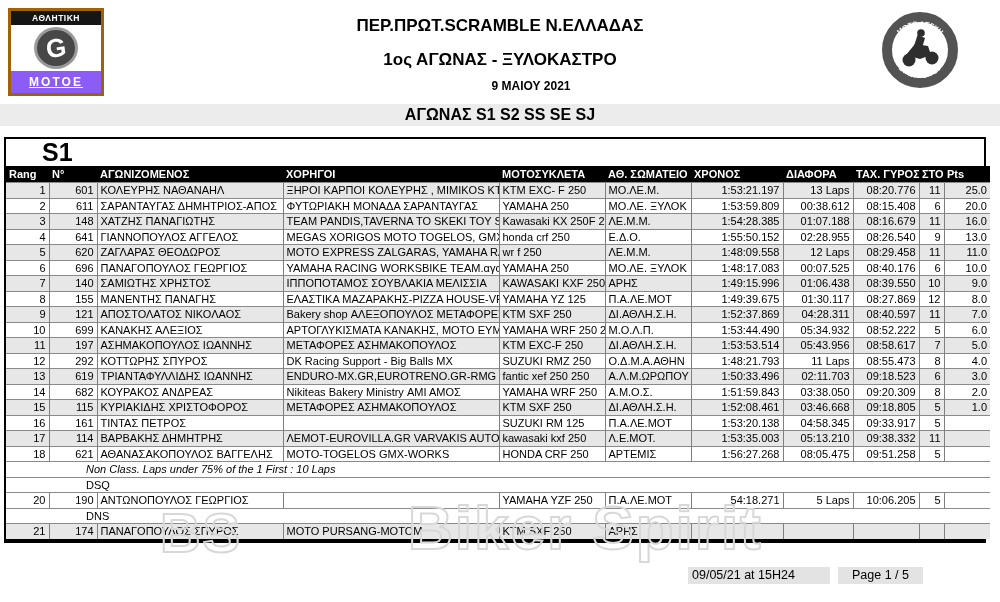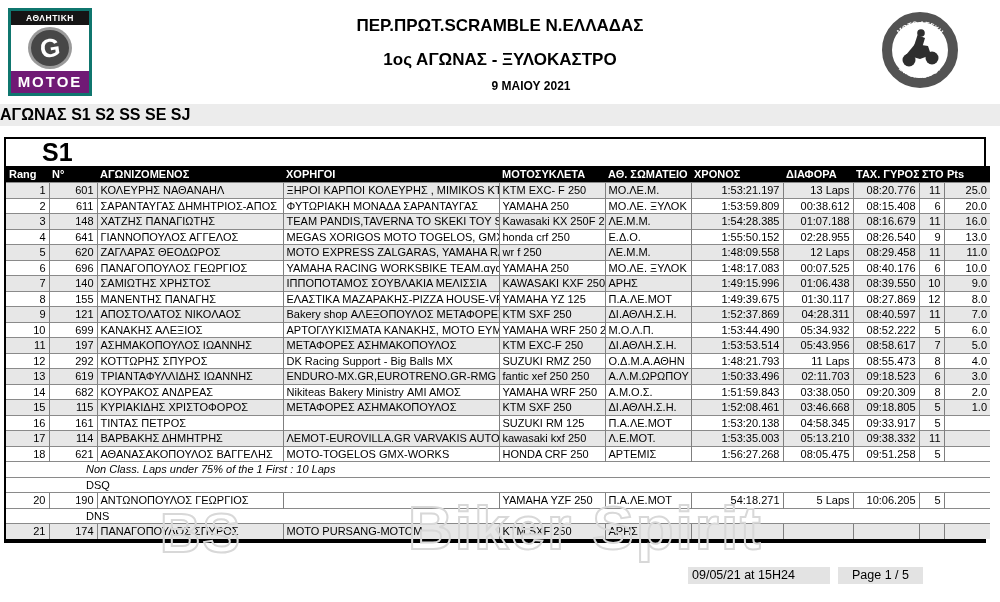--- a/index.html
+++ b/index.html
@@ -5,55 +5,55 @@
   * { box-sizing: border-box; }
   html,body { margin:0; padding:0; }
   body {
     width:1000px; height:602px; background:#fff;
     font-family:"Liberation Sans", sans-serif; color:#000;
   }
   .page { position:relative; width:1000px; height:602px; background:#fff; overflow:hidden; }
 
   
   .logo-left {
-    position:absolute; left:8px; top:8px; width:84px; height:88px;
-    border:3px solid #0f766e; background:#fff;
+    position:absolute; left:8px; top:8px; width:96px; height:88px;
+    border:3px solid #a16207; background:#fff;
   }
   .logo-left .band-top {
     background:#151515; color:#fff; height:14px; line-height:14px;
     font-size:8.5px; font-weight:bold; text-align:center; letter-spacing:.5px;
   }
   .logo-left .mid { height:46px; position:relative; }
   .wreath {
     position:absolute; left:50%; top:2px; transform:translateX(-50%);
     width:44px; height:42px; border-radius:50%; background:#9a9a9a;
   }
   .wreath .core {
     position:absolute; inset:3px; border-radius:50%; background:#474747;
     display:flex; align-items:center; justify-content:center;
   }
   .wreath .g {
     color:#fff; font-weight:bold; font-size:26px; line-height:26px;
     transform:rotate(-8deg);
   }
   .logo-left .band-bottom {
-    background:#701a75; color:#fff; height:22px; line-height:22px;
-    font-size:15px; font-weight:bold; text-align:center; letter-spacing:2px;
+    background:#8b5cf6; color:#fff; height:22px; line-height:22px;
+    font-size:12px; font-weight:bold; text-align:center; letter-spacing:2px;text-decoration:underline;
   }
   .title-1 { position:absolute; top:16px; left:0; width:100%; text-align:center;
              font-size:17px; font-weight:bold; }
   .title-2 { position:absolute; top:50px; left:0; width:100%; text-align:center;
              font-size:17px; font-weight:bold; }
   .title-date { position:absolute; top:79px; left:0; width:100%; text-align:center;
              font-size:12px; font-weight:bold;margin-left:31px; }
   .logo-right { position:absolute; left:880px; top:8px; width:80px; height:84px; }
 
   .class-banner {
     position:absolute; top:104px; left:0; width:1000px; height:22px;
-    background:#ececec; text-align:left; font-size:16px; font-weight:bold;
+    background:#ececec; text-align:center; font-size:16px; font-weight:bold;
     line-height:22px;
   }
 
   
   .results-box {
     position:absolute; top:137px; left:4px; width:982px; background:#fff;
     border:2px solid #000; border-bottom-width:4px;
   }
   .class-label {
     font-size:25px; font-weight:bold; height:27px; line-height:26px;

